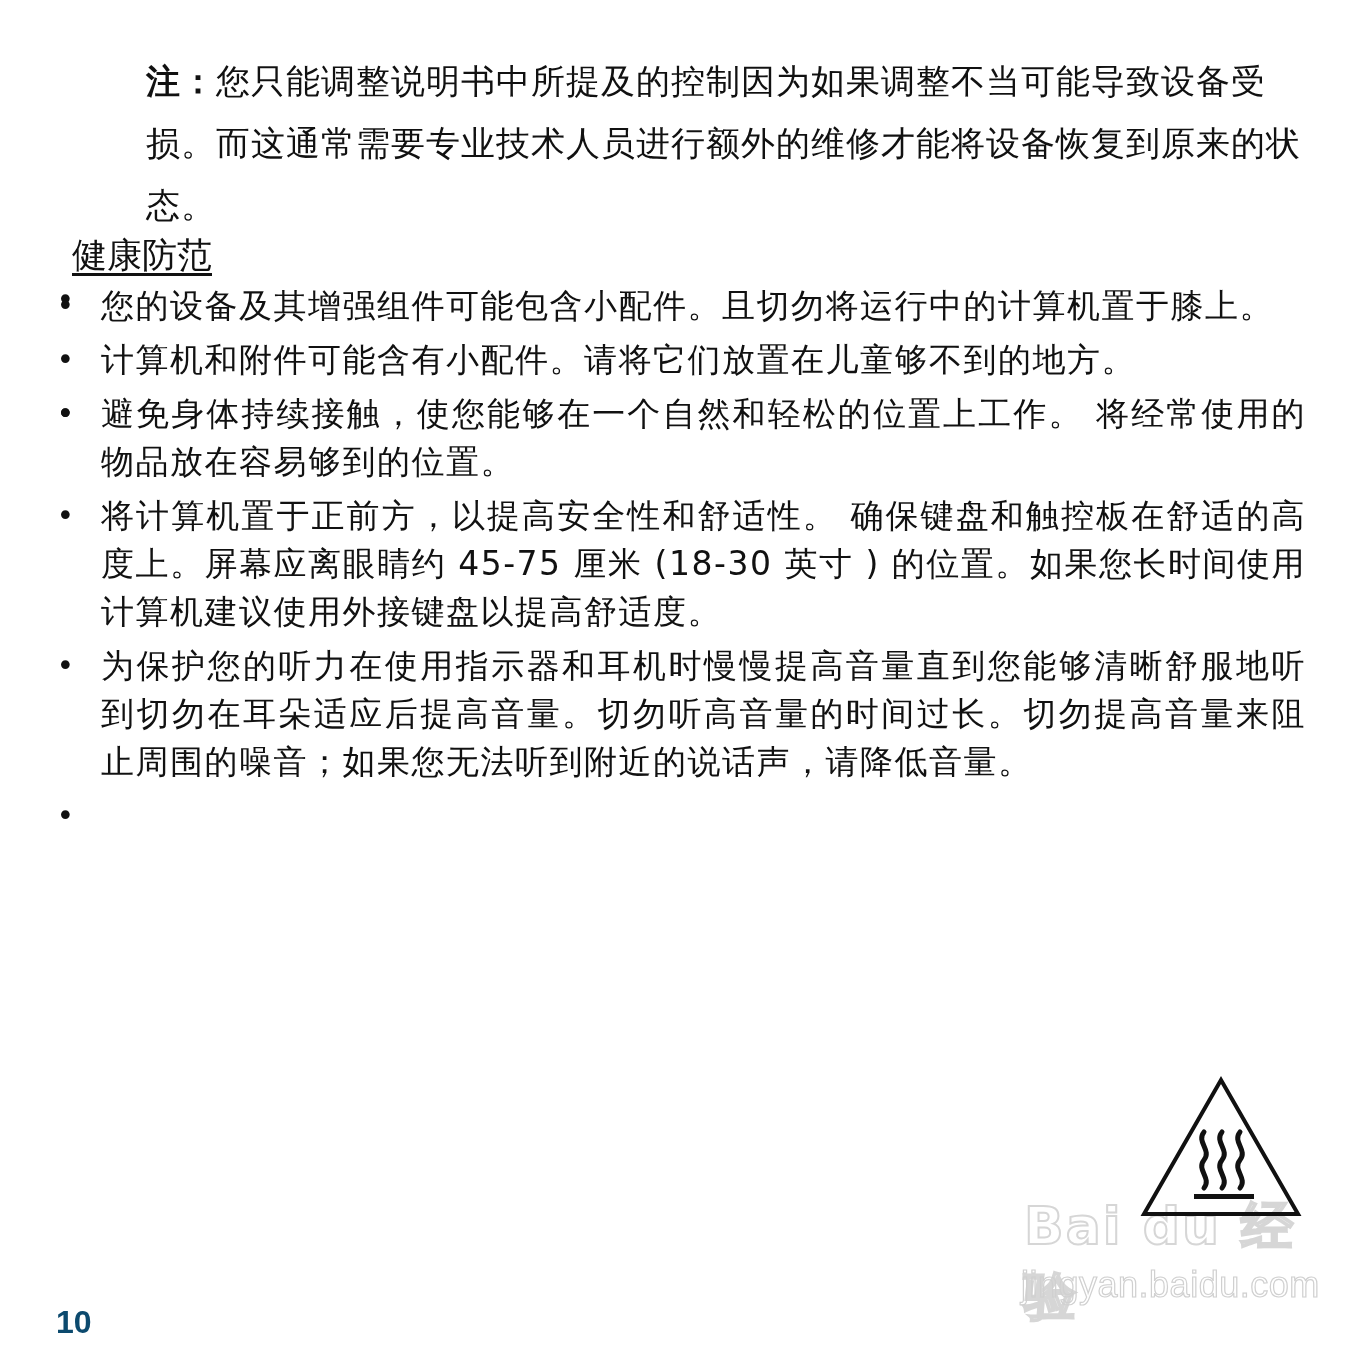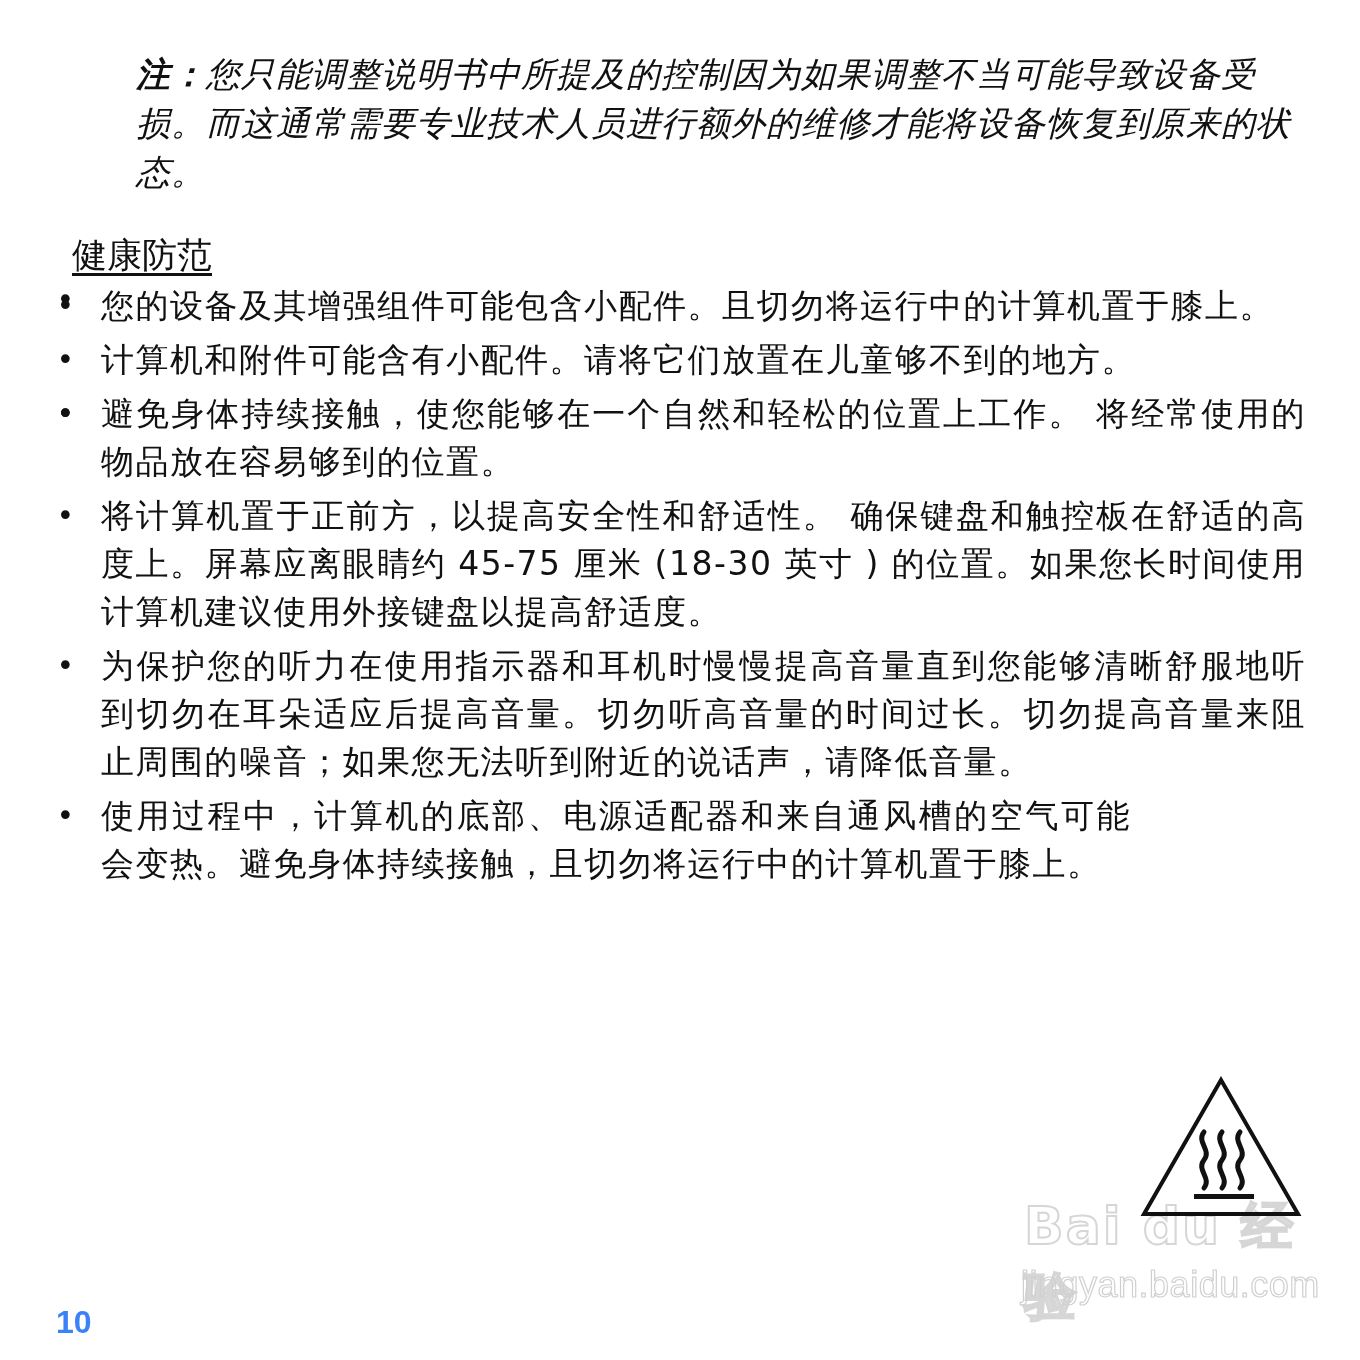--- a/index.html
+++ b/index.html
@@ -10,26 +10,25 @@
     body {
       width: 1360px;
       height: 1360px;
       position: relative;
       overflow: hidden;
       font-family: "DejaVu Sans", "Liberation Sans", sans-serif;
       color: #111111;
     }
     .note {
       position: absolute;
-      left: 136px;
+      left: 146px;
       top: 50px;
       width: 1160px;
       font-size: 34px;
-      line-height: 49px;
-      font-style: italic;
+      line-height: 62px;
       letter-spacing: 1px;
     }
     .note .note-label {
       font-weight: bold;
     }
     .section-title {
       position: absolute;
       left: 72px;
       top: 224px;
       font-size: 35px;
@@ -105,21 +104,21 @@
       -webkit-text-stroke: 1.2px #d0d0d0;
       letter-spacing: 0.5px;
     }
     .page-number {
       position: absolute;
       left: 56px;
       top: 1304px;
       font-family: "Liberation Sans", sans-serif;
       font-weight: bold;
       font-size: 32px;
-      color: #3b82f6;
+      color: #0c4a6e;
     }
   </style>
 </head>
 <body>
 
 <div class="note">
   <span class="note-label">注：</span><span>您只能调整说明书中所提及的控制因为如果调整不当可能导致设备受损。而这通常需要专业技术人员进行额外的维修才能将设备恢复到原来的状态。</span>
 </div>
 
 <div class="section-title">健康防范</div>
@@ -146,21 +145,20 @@
   <li class="bullet-item">
     <span class="bullet-dot">•</span>
     <span>将计算机置于正前方，以提高安全性和舒适性。  确保键盘和触控板在舒适的高度上。屏幕应离眼睛约 45-75 厘米 (18-30 英寸 ) 的位置。如果您长时间使用计算机建议使用外接键盘以提高舒适度。</span>
   </li>
   <li class="bullet-item">
     <span class="bullet-dot">•</span>
     <span>为保护您的听力在使用指示器和耳机时慢慢提高音量直到您能够清晰舒服地听到切勿在耳朵适应后提高音量。切勿听高音量的时间过长。切勿提高音量来阻止周围的噪音；如果您无法听到附近的说话声，请降低音量。</span>
   </li>
   <li class="bullet-item last">
     <span class="bullet-dot">•</span>
-    <span>使用过程中，计算机的底部、电源适配器和来自通风槽的空气可能会变热。避免身体持续接触，且切勿将运行中的计算机置于膝上。</span>
   </li>
 </ul>
 
 <div class="watermark">
   <div class="wm-brand">Bai du 经验</div>
   <div class="wm-url">jingyan.baidu.com</div>
 </div>
 
 <svg class="hot-icon" viewBox="0 0 166 146" xmlns="http://www.w3.org/2000/svg">
   <polygon points="83,6 160,140 6,140" fill="none" stroke="#111" stroke-width="4" stroke-linejoin="miter"></polygon>

